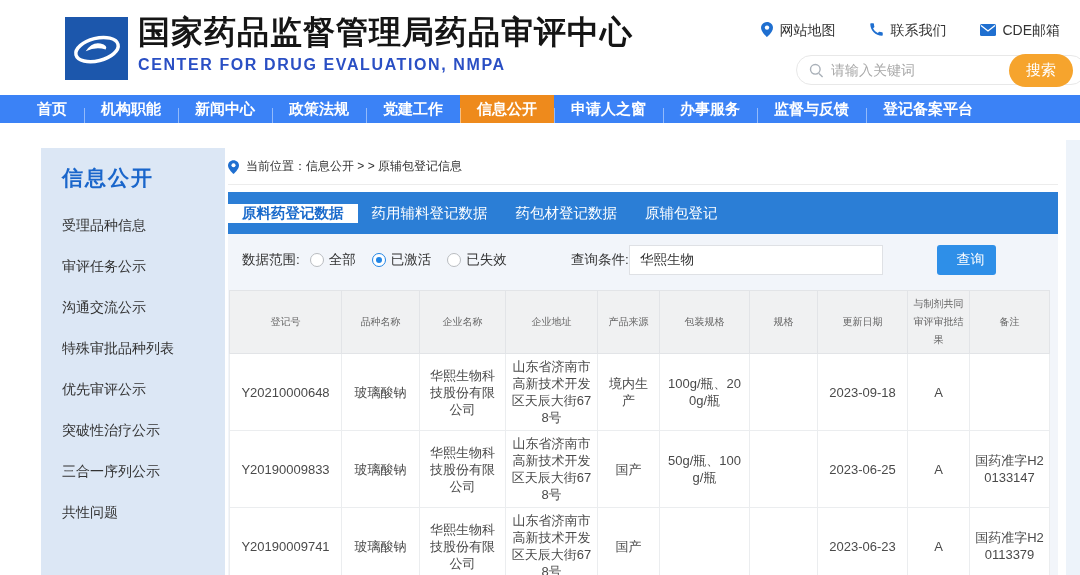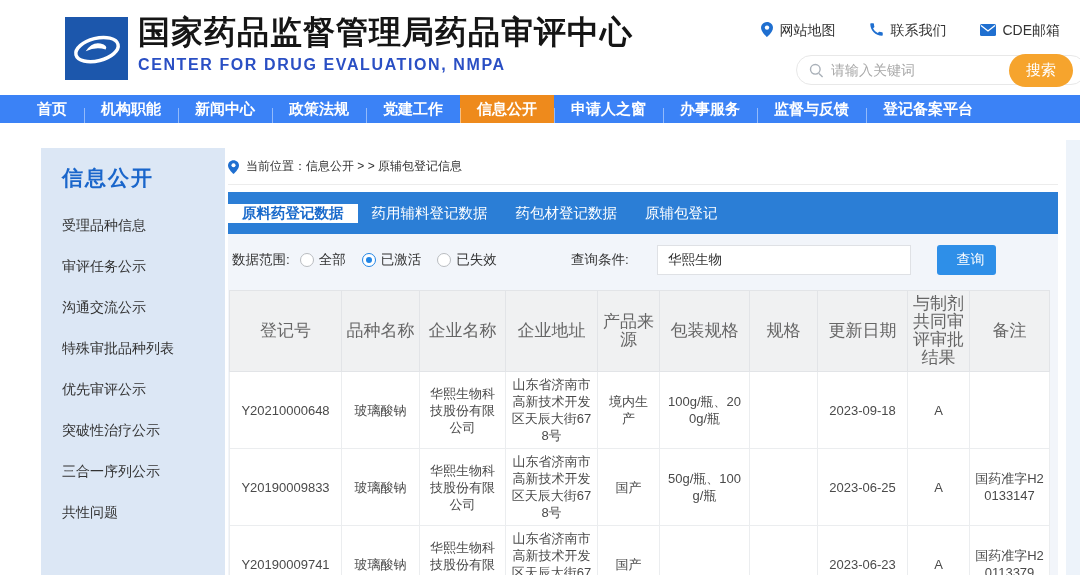--- a/index.html
+++ b/index.html
@@ -39,33 +39,33 @@
   .bc-divider { position:absolute; left:228px; top:184px; width:830px; height:1px; background:#ececec; }
 
   
   .tabs { position:absolute; left:228px; top:192px; width:830px; height:42px; background:#2b7ed6; display:flex; align-items:center; }
   .tab { display:flex; align-items:center; padding:0 14px; color:#fff; font-size:14.5px; cursor:pointer; white-space:nowrap; }
   .tab.active { background:#fff; color:#1a6acb; font-weight:700; }
 
   
   .panel { position:absolute; left:228px; top:234px; width:830px; height:341px; background:#f2f5fa; }
   .filter-row { position:absolute; left:0; top:10px; width:100%; height:32px; font-size:13.5px; color:#333; }
-  .scope-group { position:absolute; left:4px; top:0; height:32px; display:flex; align-items:center; }
+  .scope-group { position:absolute; left:14px; top:0; height:32px; display:flex; align-items:center; }
   .scope-label { margin-right:10px; }
   .radio { display:inline-flex; align-items:center; gap:5px; margin-right:16px; cursor:pointer; }
   .radio .circ { width:14px; height:14px; border-radius:50%; border:1px solid #b9bcc0; background:#fff; position:relative; }
   .radio.selected .circ { border-color:#2185e5; }
   .radio.selected .circ::after { content:""; position:absolute; left:3px; top:3px; width:6px; height:6px; border-radius:50%; background:#2185e5; }
   .query-label { position:absolute; left:343px; top:0; line-height:32px; }
-  .query-input { position:absolute; left:429px; top:1px; width:254px; height:30px; border:1px solid #dfe1e5; background:#fff; font-size:13.5px; color:#333; padding:0 10px; outline:none; font-family:inherit; }
+  .query-input { position:absolute; left:401px; top:1px; width:254px; height:30px; border:1px solid #dfe1e5; background:#fff; font-size:13.5px; color:#333; padding:0 10px; outline:none; font-family:inherit; }
   .query-btn { position:absolute; left:709px; top:1px; width:59px; height:30px; background:#2e8fe8; border:none; border-radius:3px; color:#fff; font-size:14px; cursor:pointer; font-family:inherit;padding-left:8px; }
 
   
   .data-table { position:absolute; left:1px; top:56px; width:820px; border-collapse:collapse; table-layout:fixed; background:#fff; }
-  .data-table th { height:58px; background:#f0f1f2; color:#666; font-weight:400; font-size:17px; border:1px solid #e2e4e7; padding:4px; line-height:18px; text-align:center; vertical-align:middle; }
+  .data-table th { height:58px; background:#f0f1f2; color:#666; font-weight:400; font-size:10px; border:1px solid #e2e4e7; padding:4px; line-height:18px; text-align:center; vertical-align:middle; }
   .data-table td { height:77px; background:#fff; color:#4a4a4a; font-size:13px; border:1px solid #ebedef; padding:3px 5px; line-height:17px; text-align:center; vertical-align:middle; word-break:break-all; }
 </style>
 </head>
 <body>
 
 <div class="page">
 
   <header class="site-header">
     <div class="logo">
       <span>

